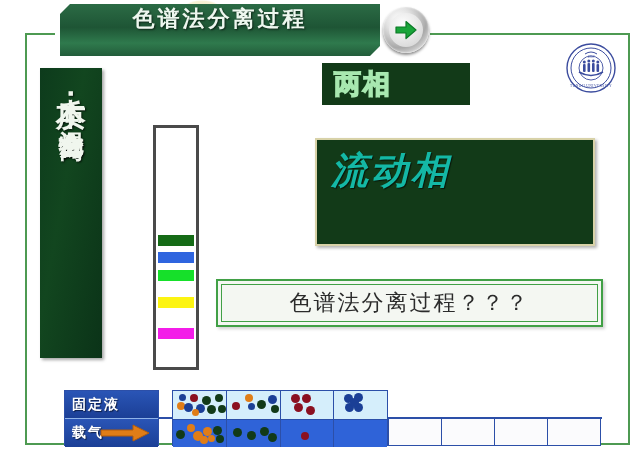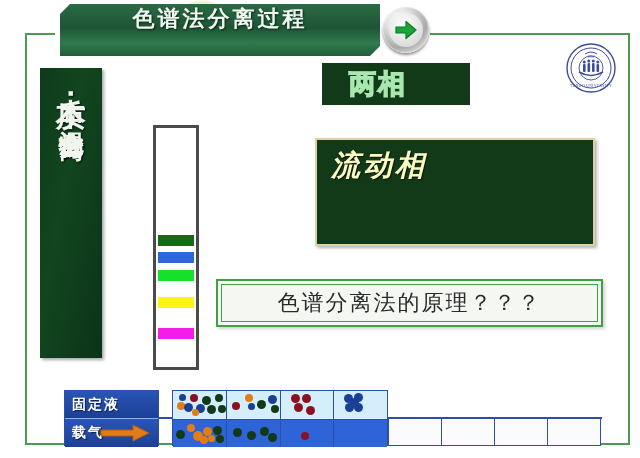--- a/index.html
+++ b/index.html
@@ -172,21 +172,21 @@
   
   .two-phase {
     position: absolute;
     left: 322px;
     top: 63px;
     width: 148px;
     height: 42px;
     background: #123a18;
     display: flex;
     align-items: center;
-    padding-left: 27px;
+    padding-left: 12px;
     box-sizing: border-box;
   }
   .two-phase .txt {
     font-family: "Liberation Serif", "DejaVu Serif", serif;
     font-size: 27px;
     font-weight: bold;
     letter-spacing: 2px;
     color: #123a18;
     -webkit-text-stroke: 1.4px #a8e8b0;
     text-shadow: 0 0 1px #a8e8b0;
@@ -206,23 +206,23 @@
     box-shadow: 2px 2px 3px rgba(0,0,0,.3);
   }
   .phase-row {
     display: flex;
     align-items: baseline;
     height: 48px;
     white-space: nowrap;
   }
   .phase-label {
     font-family: "Liberation Serif", "DejaVu Serif", serif;
-    font-size: 29px;
+    font-size: 37px;
     font-weight: bold;
-    color: #fef9c3;
+    color: #14b8a6;
     letter-spacing: 3px;
     font-style: italic;
     text-shadow: 1px 1px 1px rgba(0,0,0,.6);
   }
   .phase-value {
     font-family: "Liberation Serif", "DejaVu Serif", serif;
     font-size: 28px;
     font-weight: bold;
     color: #ffffff;
     letter-spacing: 2px;
@@ -424,21 +424,21 @@
   </div>
 
   <div class="phase-box">
     <div class="phase-row">
       <span class="phase-label">流动相</span>
     </div>
   </div>
 
   <div class="question-box">
     <div class="inner-rule"></div>
-    <span class="txt">色谱分离法的原理？？？</span>
+    <span class="txt">色谱法分离过程？？？</span>
   </div>
 
   <div class="legend-box">
     <div class="legend-cell">
       <span class="txt">固定液</span>
     </div>
     <div class="legend-cell">
       <span class="txt">载气</span>
       <span class="legend-arrow">
         <svg width="52" height="20" viewBox="0 0 52 20" aria-hidden="true">

